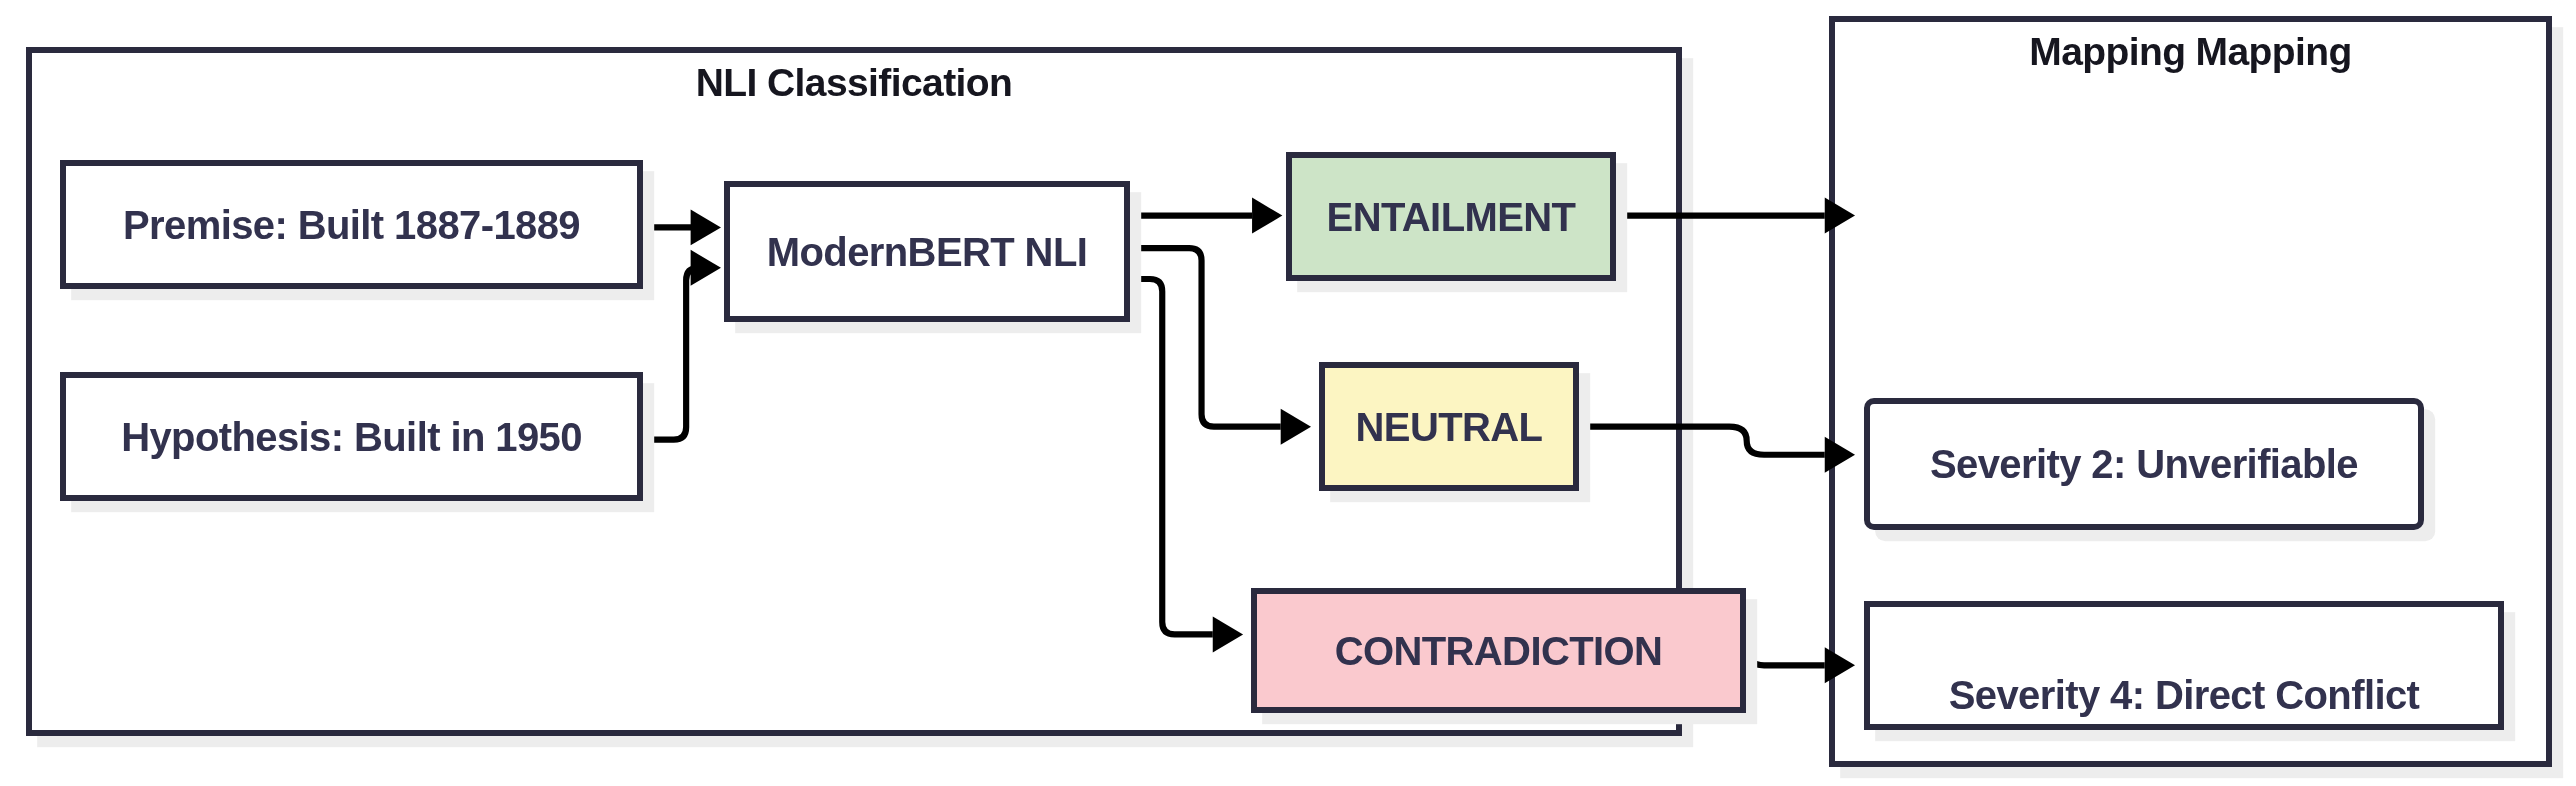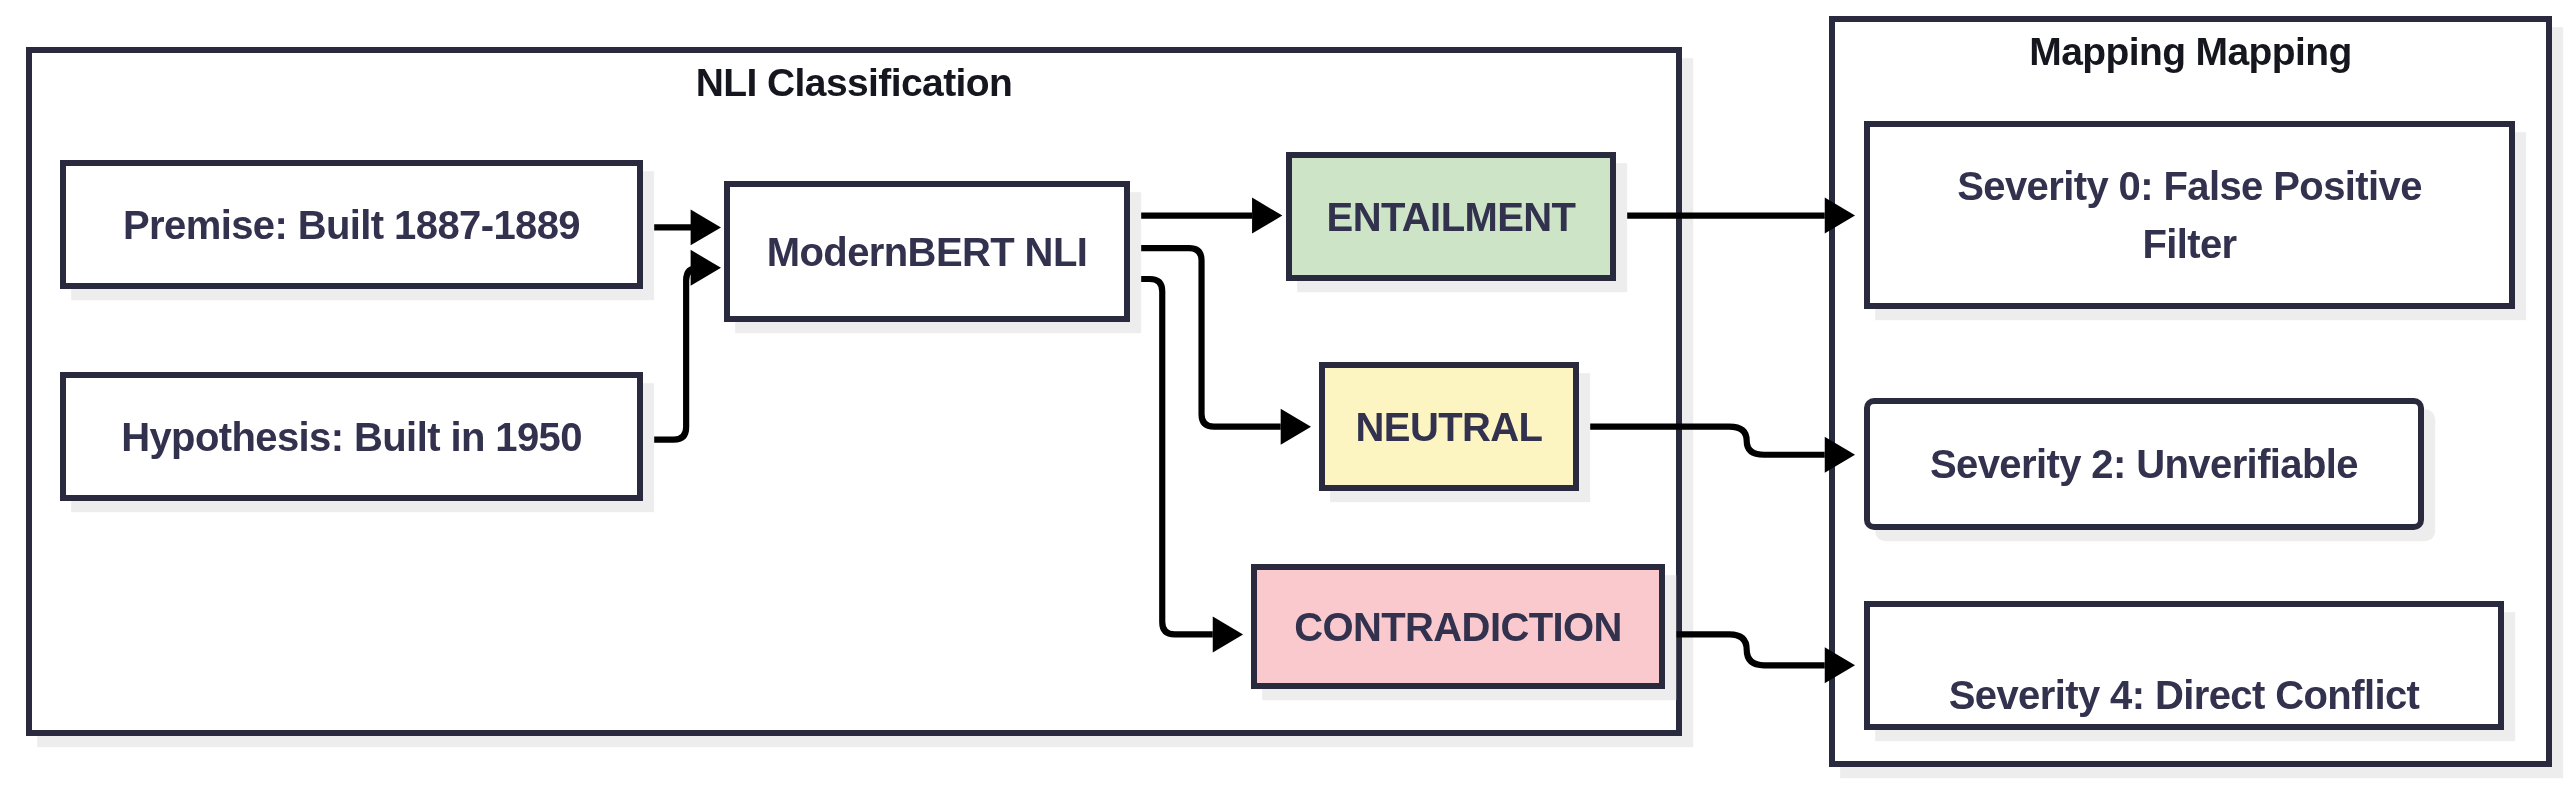--- a/index.html
+++ b/index.html
@@ -41,21 +41,21 @@
   }
   .node.fill-entailment{background:var(--entailment-fill,#cde4c7);}
   .node.fill-neutral{background:var(--neutral-fill,#fcf5c2);}
   .node.fill-contradiction{background:var(--contradiction-fill,#fac9ce);}
   
   .n-premise{left:60px;top:160px;width:583px;height:129px;align-items:center;}
   .n-hypothesis{left:60px;top:372px;width:583px;height:129px;}
   .n-model{left:724px;top:181px;width:406px;height:141px;}
   .n-entailment{left:1286px;top:152px;width:330px;height:129px;}
   .n-neutral{left:1319px;top:362px;width:260px;height:129px;text-align:right;}
-  .n-contradiction{left:1251px;top:564px;width:414px;height:125px;}
+  .n-contradiction{left:1251px;top:588px;width:495px;height:125px;}
   .n-sev0{left:1864px;top:121px;width:651px;height:188px;}
   .n-sev2{left:1864px;top:398px;width:560px;height:132px;border-radius:10px;}
   .n-sev4{left:1864px;top:601px;width:640px;height:129px;align-items:flex-end;}
   
   .c-nli{left:26px;top:47px;width:1656px;height:689px;z-index:1;}
   .c-severity{left:1829px;top:15.7px;width:723px;height:751px;z-index:1;}
   .edges{
     position:absolute;left:0;top:0;width:2576px;height:786px;
     z-index:2;pointer-events:none;
   }
@@ -120,24 +120,20 @@
   </div>
   <div class="node n-entailment fill-entailment">
     <span>ENTAILMENT</span>
   </div>
   <div class="node n-neutral fill-neutral">
     <span>NEUTRAL</span>
   </div>
   <div class="node n-contradiction fill-contradiction">
     <span>CONTRADICTION</span>
   </div>
-  <div class="node n-sev0">
-    <span>Severity 0: False Positive
-Filter</span>
-  </div>
   <div class="node n-sev2">
     <span>Severity 2: Unverifiable</span>
   </div>
   <div class="node n-sev4">
     <span>Severity 4: Direct Conflict</span>
   </div>
 
 </div>
 
 

